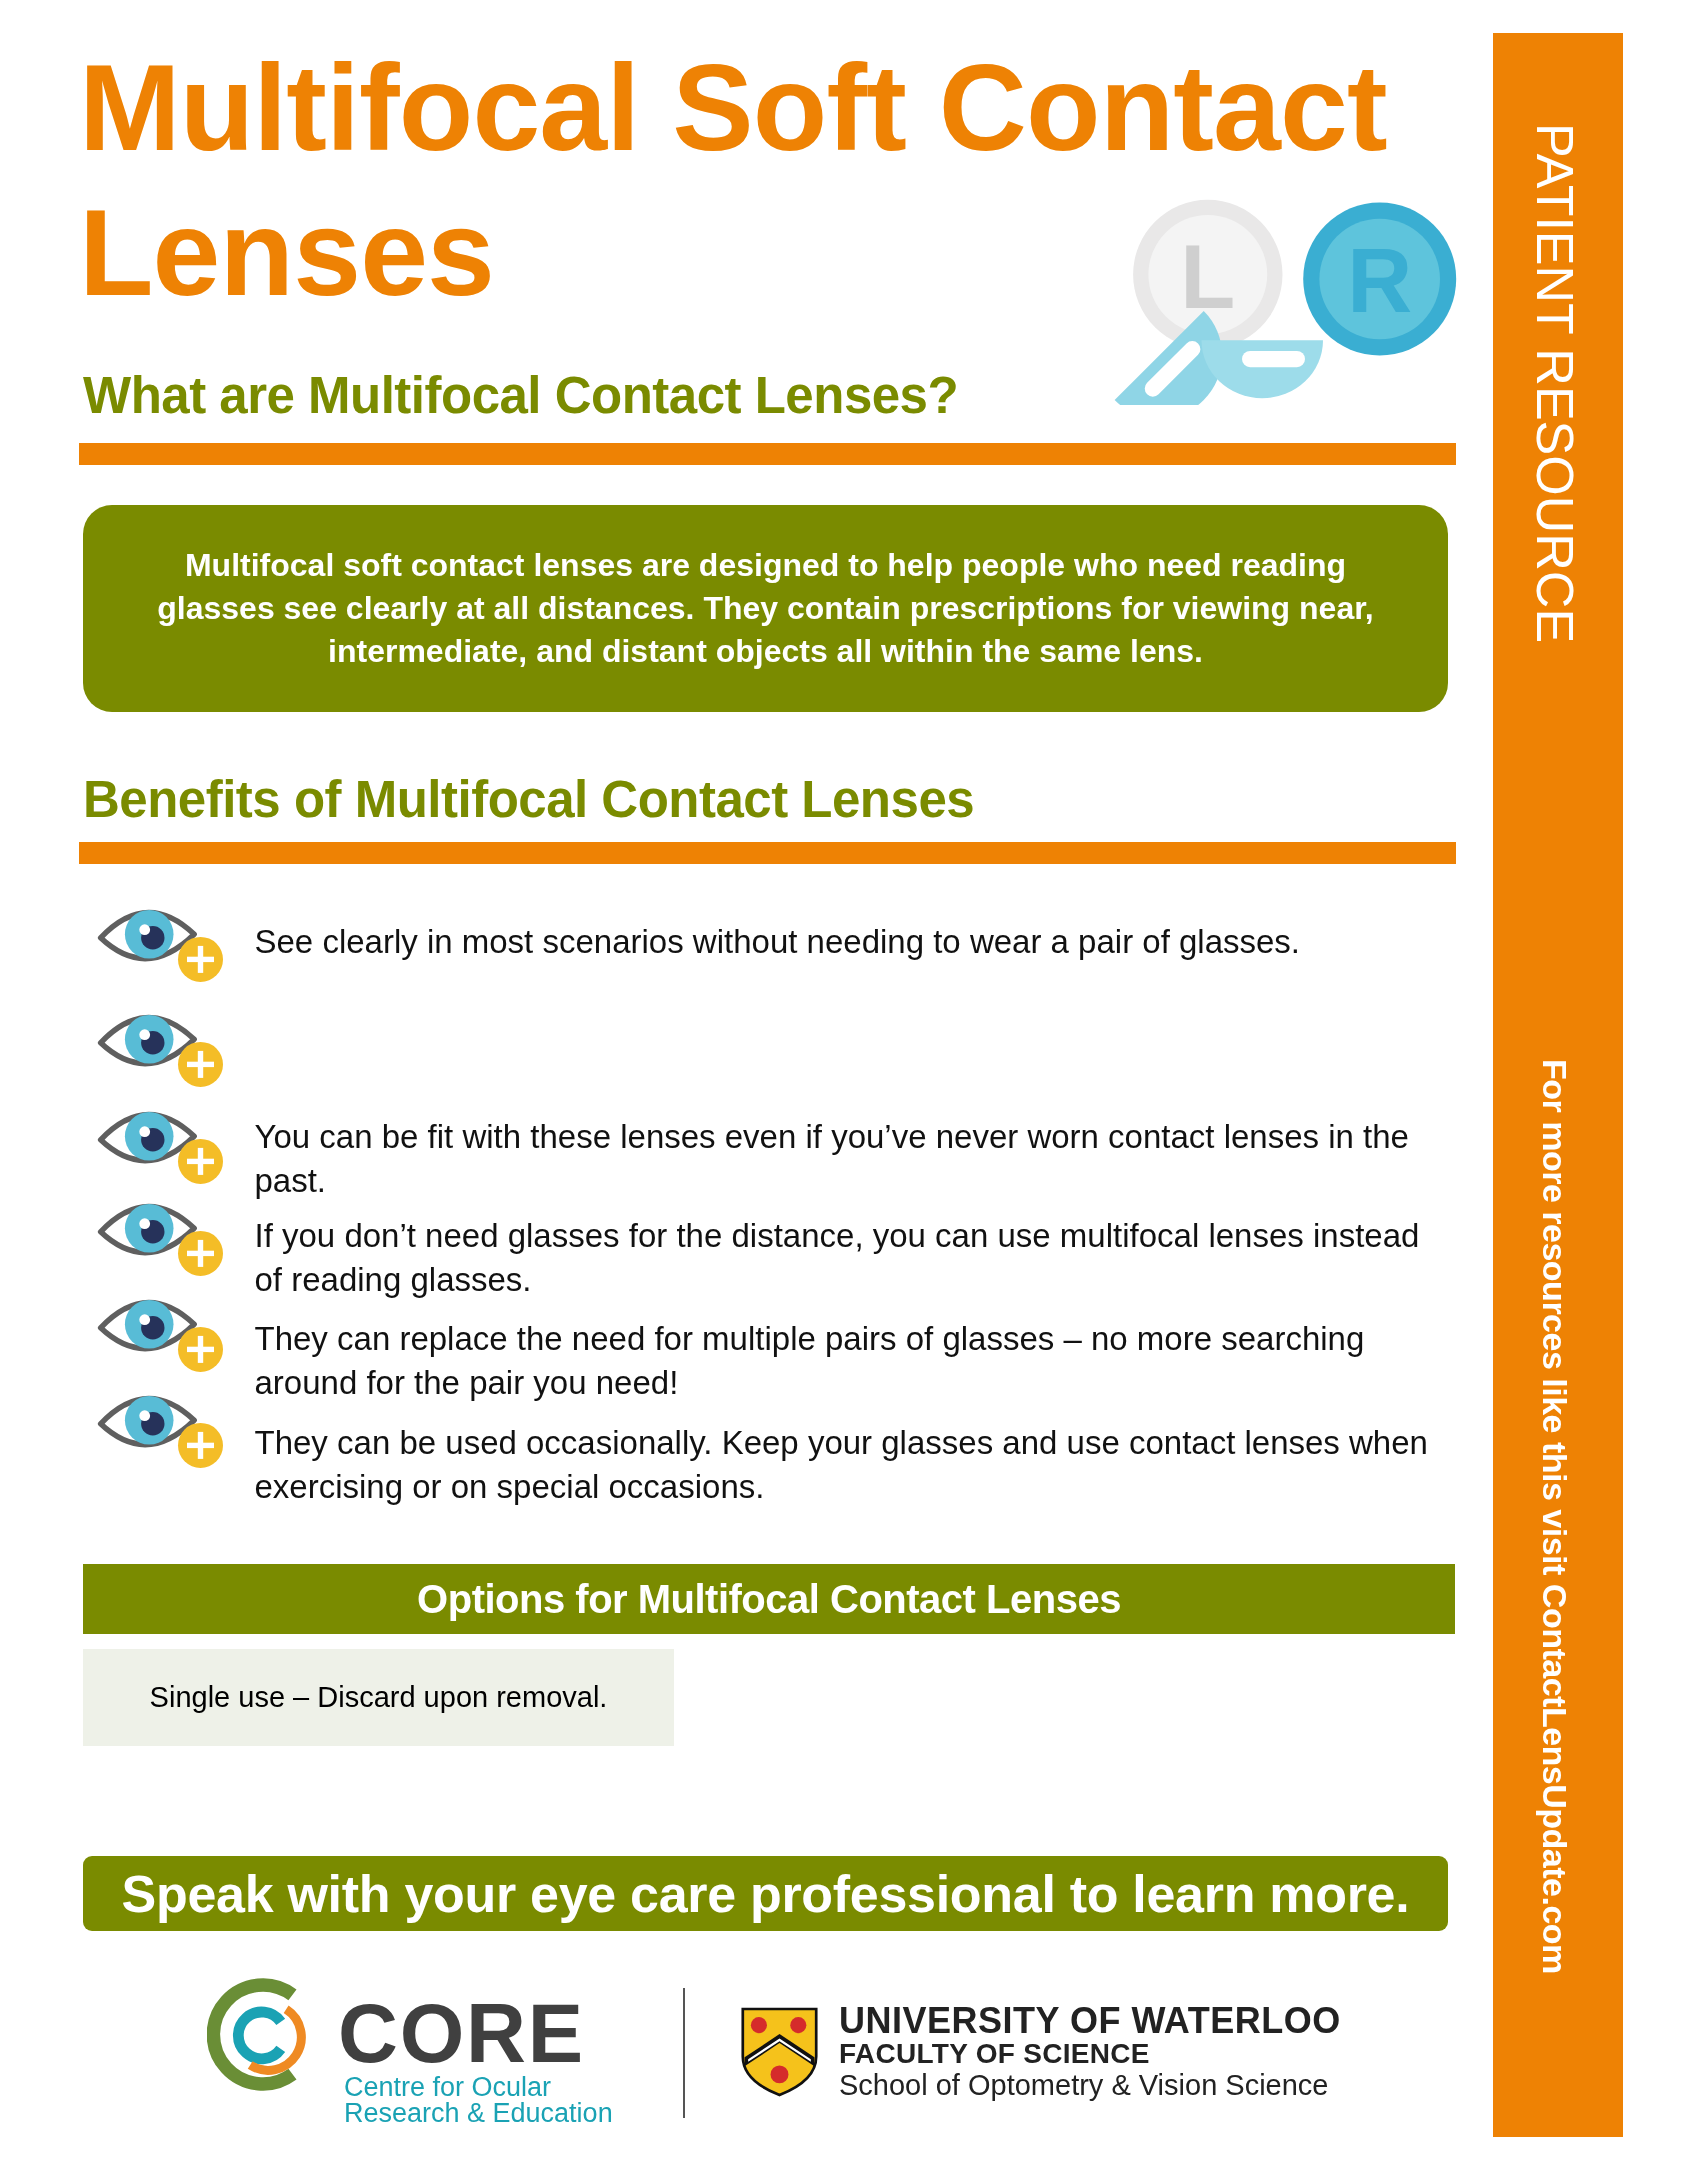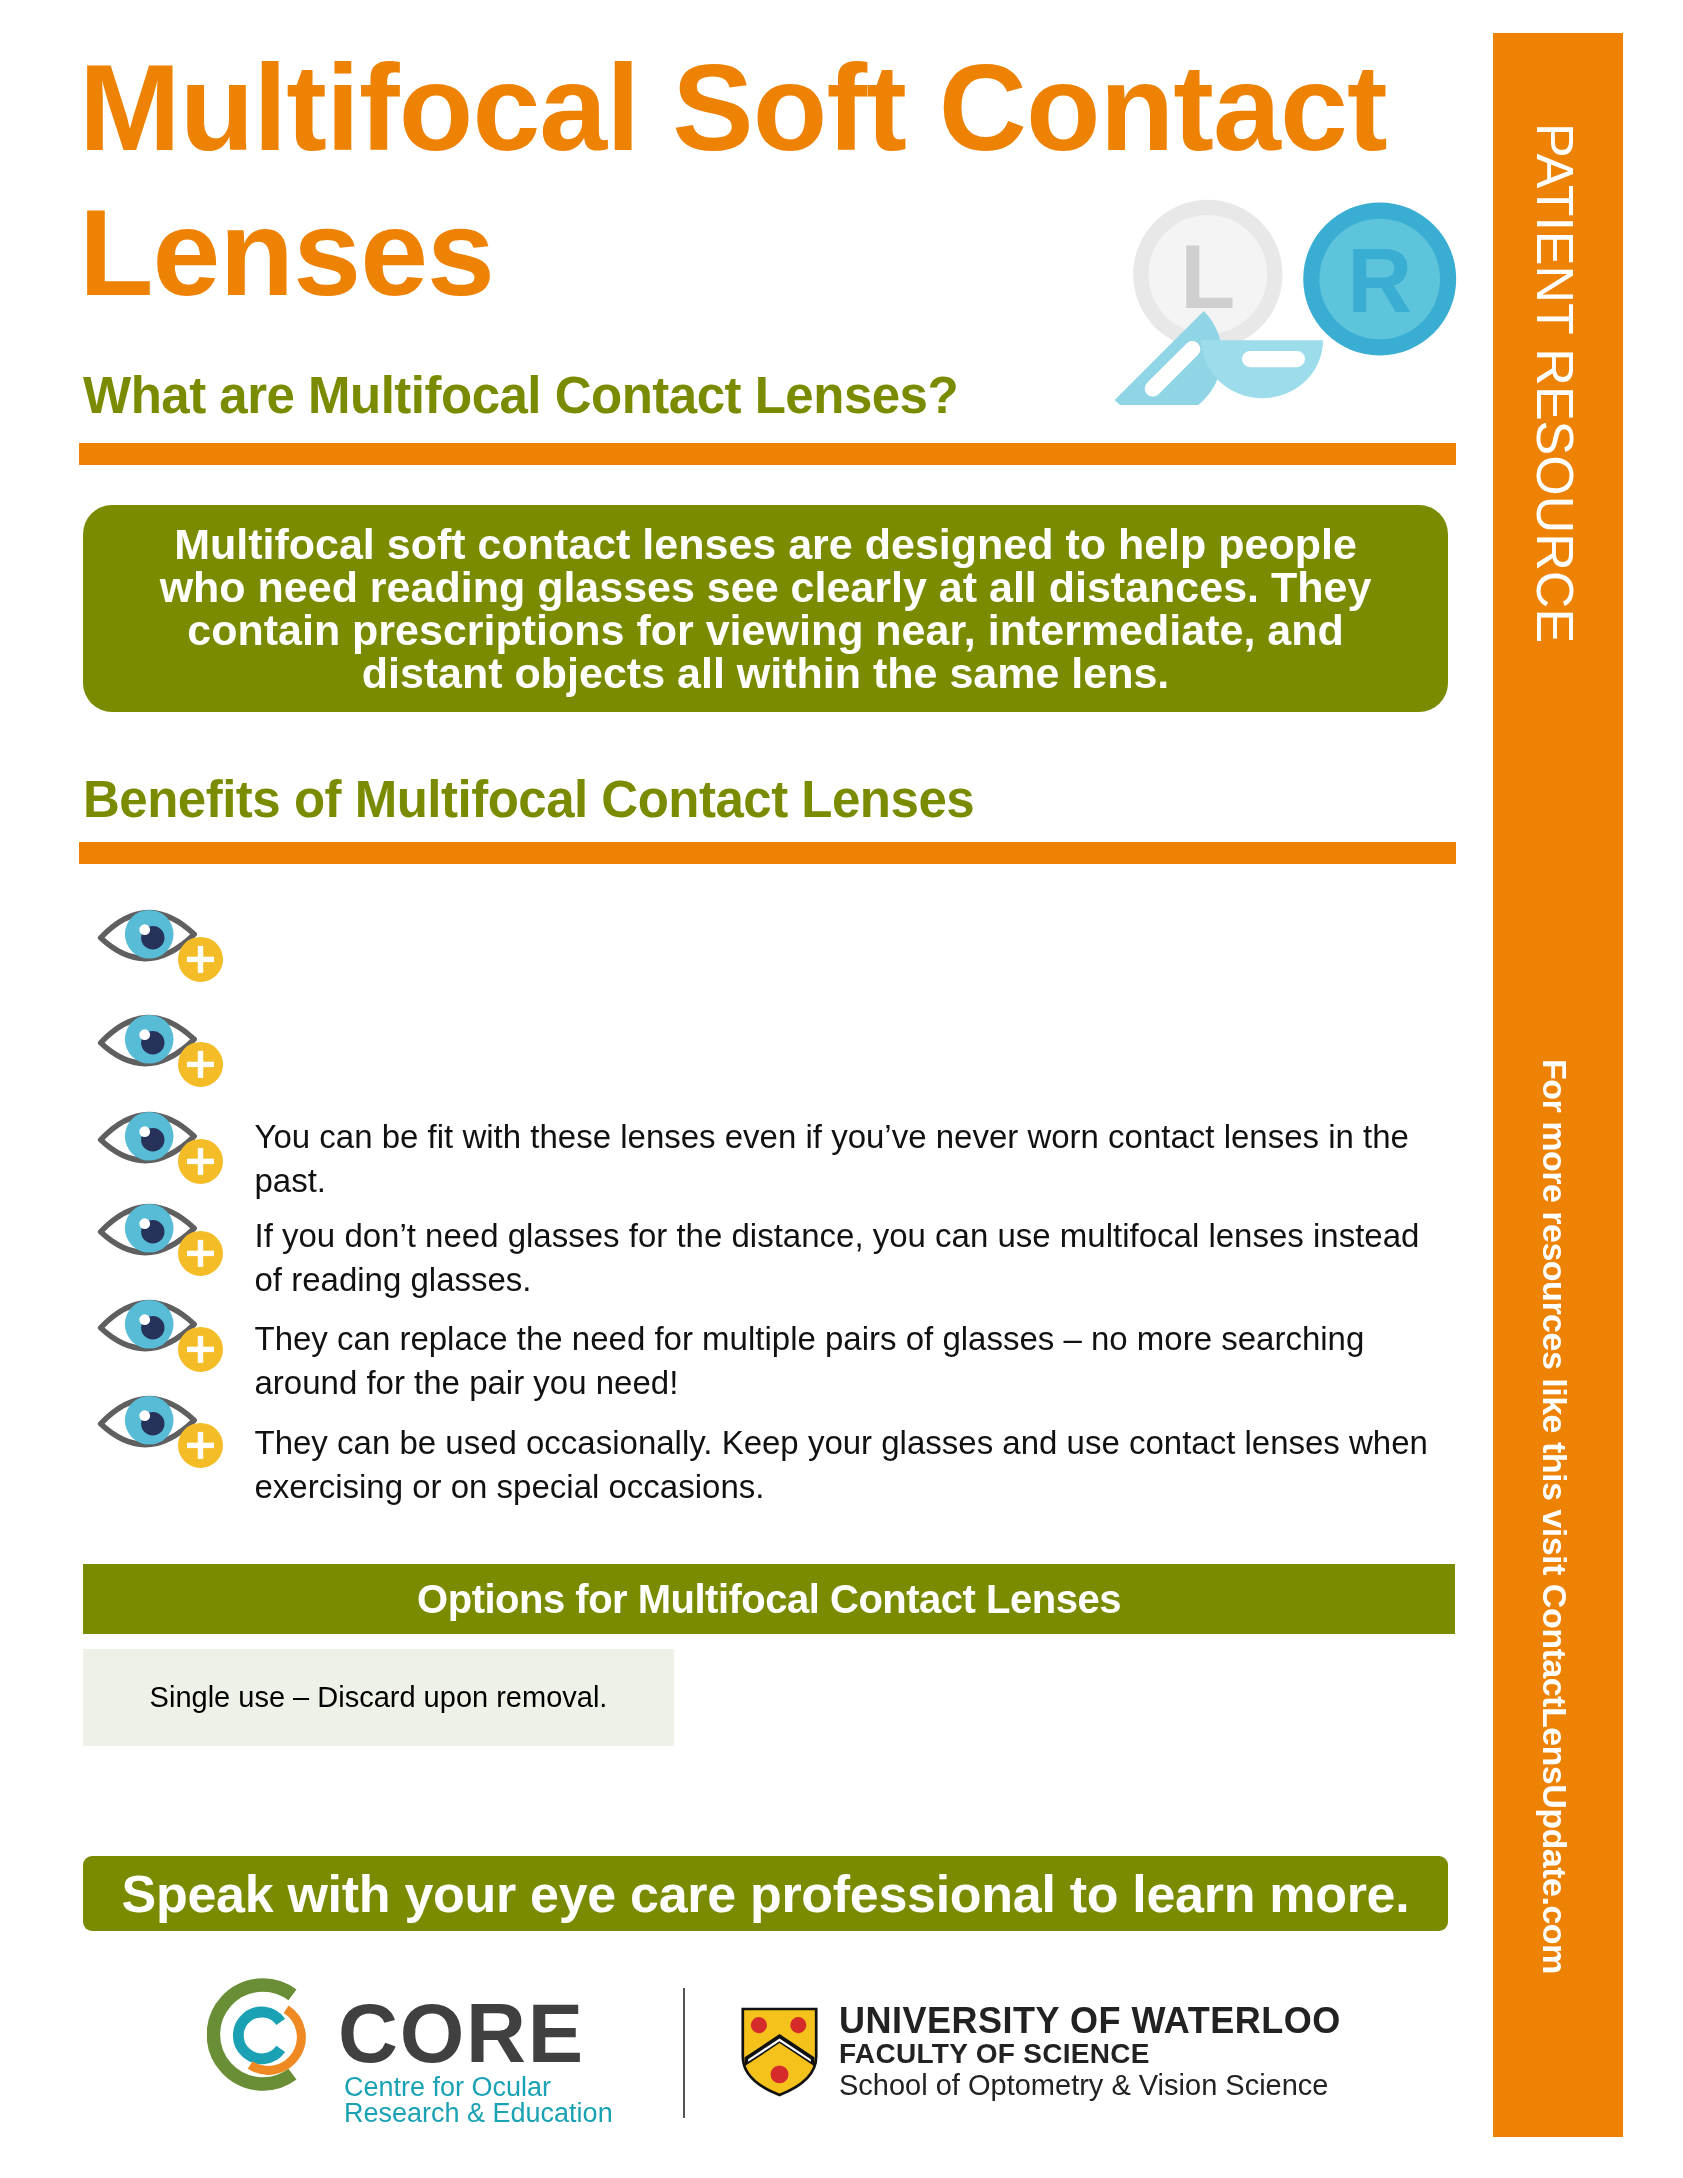--- a/index.html
+++ b/index.html
@@ -15,21 +15,21 @@
   .lens-art { left: 1080px; top: 180px; width: 387px; height: 225px; }
 
   
   .section-heading { left: 83px; font-weight: 700; color: #7a8b00; font-size: 51px;
                      line-height: 58px; margin: 0; white-space: nowrap; letter-spacing: -0.5px; }
   .orange-rule { left: 79px; width: 1377px; height: 21.6px; background: #ee8204; }
 
   
   .intro-box { left: 83px; top: 505px; width: 1365px; height: 207px; background: #7a8b00;
                border-radius: 29px; display: flex; align-items: center; justify-content: center; }
-  .intro-text { color: #fff; font-weight: 700; font-size: 43px; line-height: 43px;
+  .intro-text { color: #fff; font-weight: 700; font-size: 32px; line-height: 43px;
                 text-align: center; width: 1278px; margin: 0; }
 
   
   .benefit { left: 97px; width: 1350px; display: flex; align-items: flex-start; }
   .eye-icon { width: 135px; height: 90px; flex: 0 0 135px; }
   .benefit-text { margin-left: 22.5px; font-size: 33px; line-height: 44px; color: #111;
                   width: 1179px; }
 
   
   .table-head { left: 83px; top: 1564px; width: 1372px; height: 70px; background: #7a8b00;
@@ -115,20 +115,21 @@
       <rect x="112" y="51" width="6" height="30" fill="#ffffff"></rect>
       <rect x="100" y="63" width="30" height="6" fill="#ffffff"></rect>
     </symbol>
   </defs>
 </svg>
 
 <div class="abs benefit" style="top:900px;">
   <svg class="eye-icon" viewBox="0 0 150 100" width="135" height="90">
       <use href="#eyeplus"></use>
     </svg>
+  <div class="benefit-text" style="margin-top:20px;">See clearly in most scenarios without needing to wear a pair of glasses.</div>
 </div>
 <div class="abs benefit" style="top:1005px;">
   <svg class="eye-icon" viewBox="0 0 150 100" width="135" height="90">
       <use href="#eyeplus"></use>
     </svg>
 </div>
 <div class="abs benefit" style="top:1102px;">
   <svg class="eye-icon" viewBox="0 0 150 100" width="135" height="90">
       <use href="#eyeplus"></use>
     </svg>

